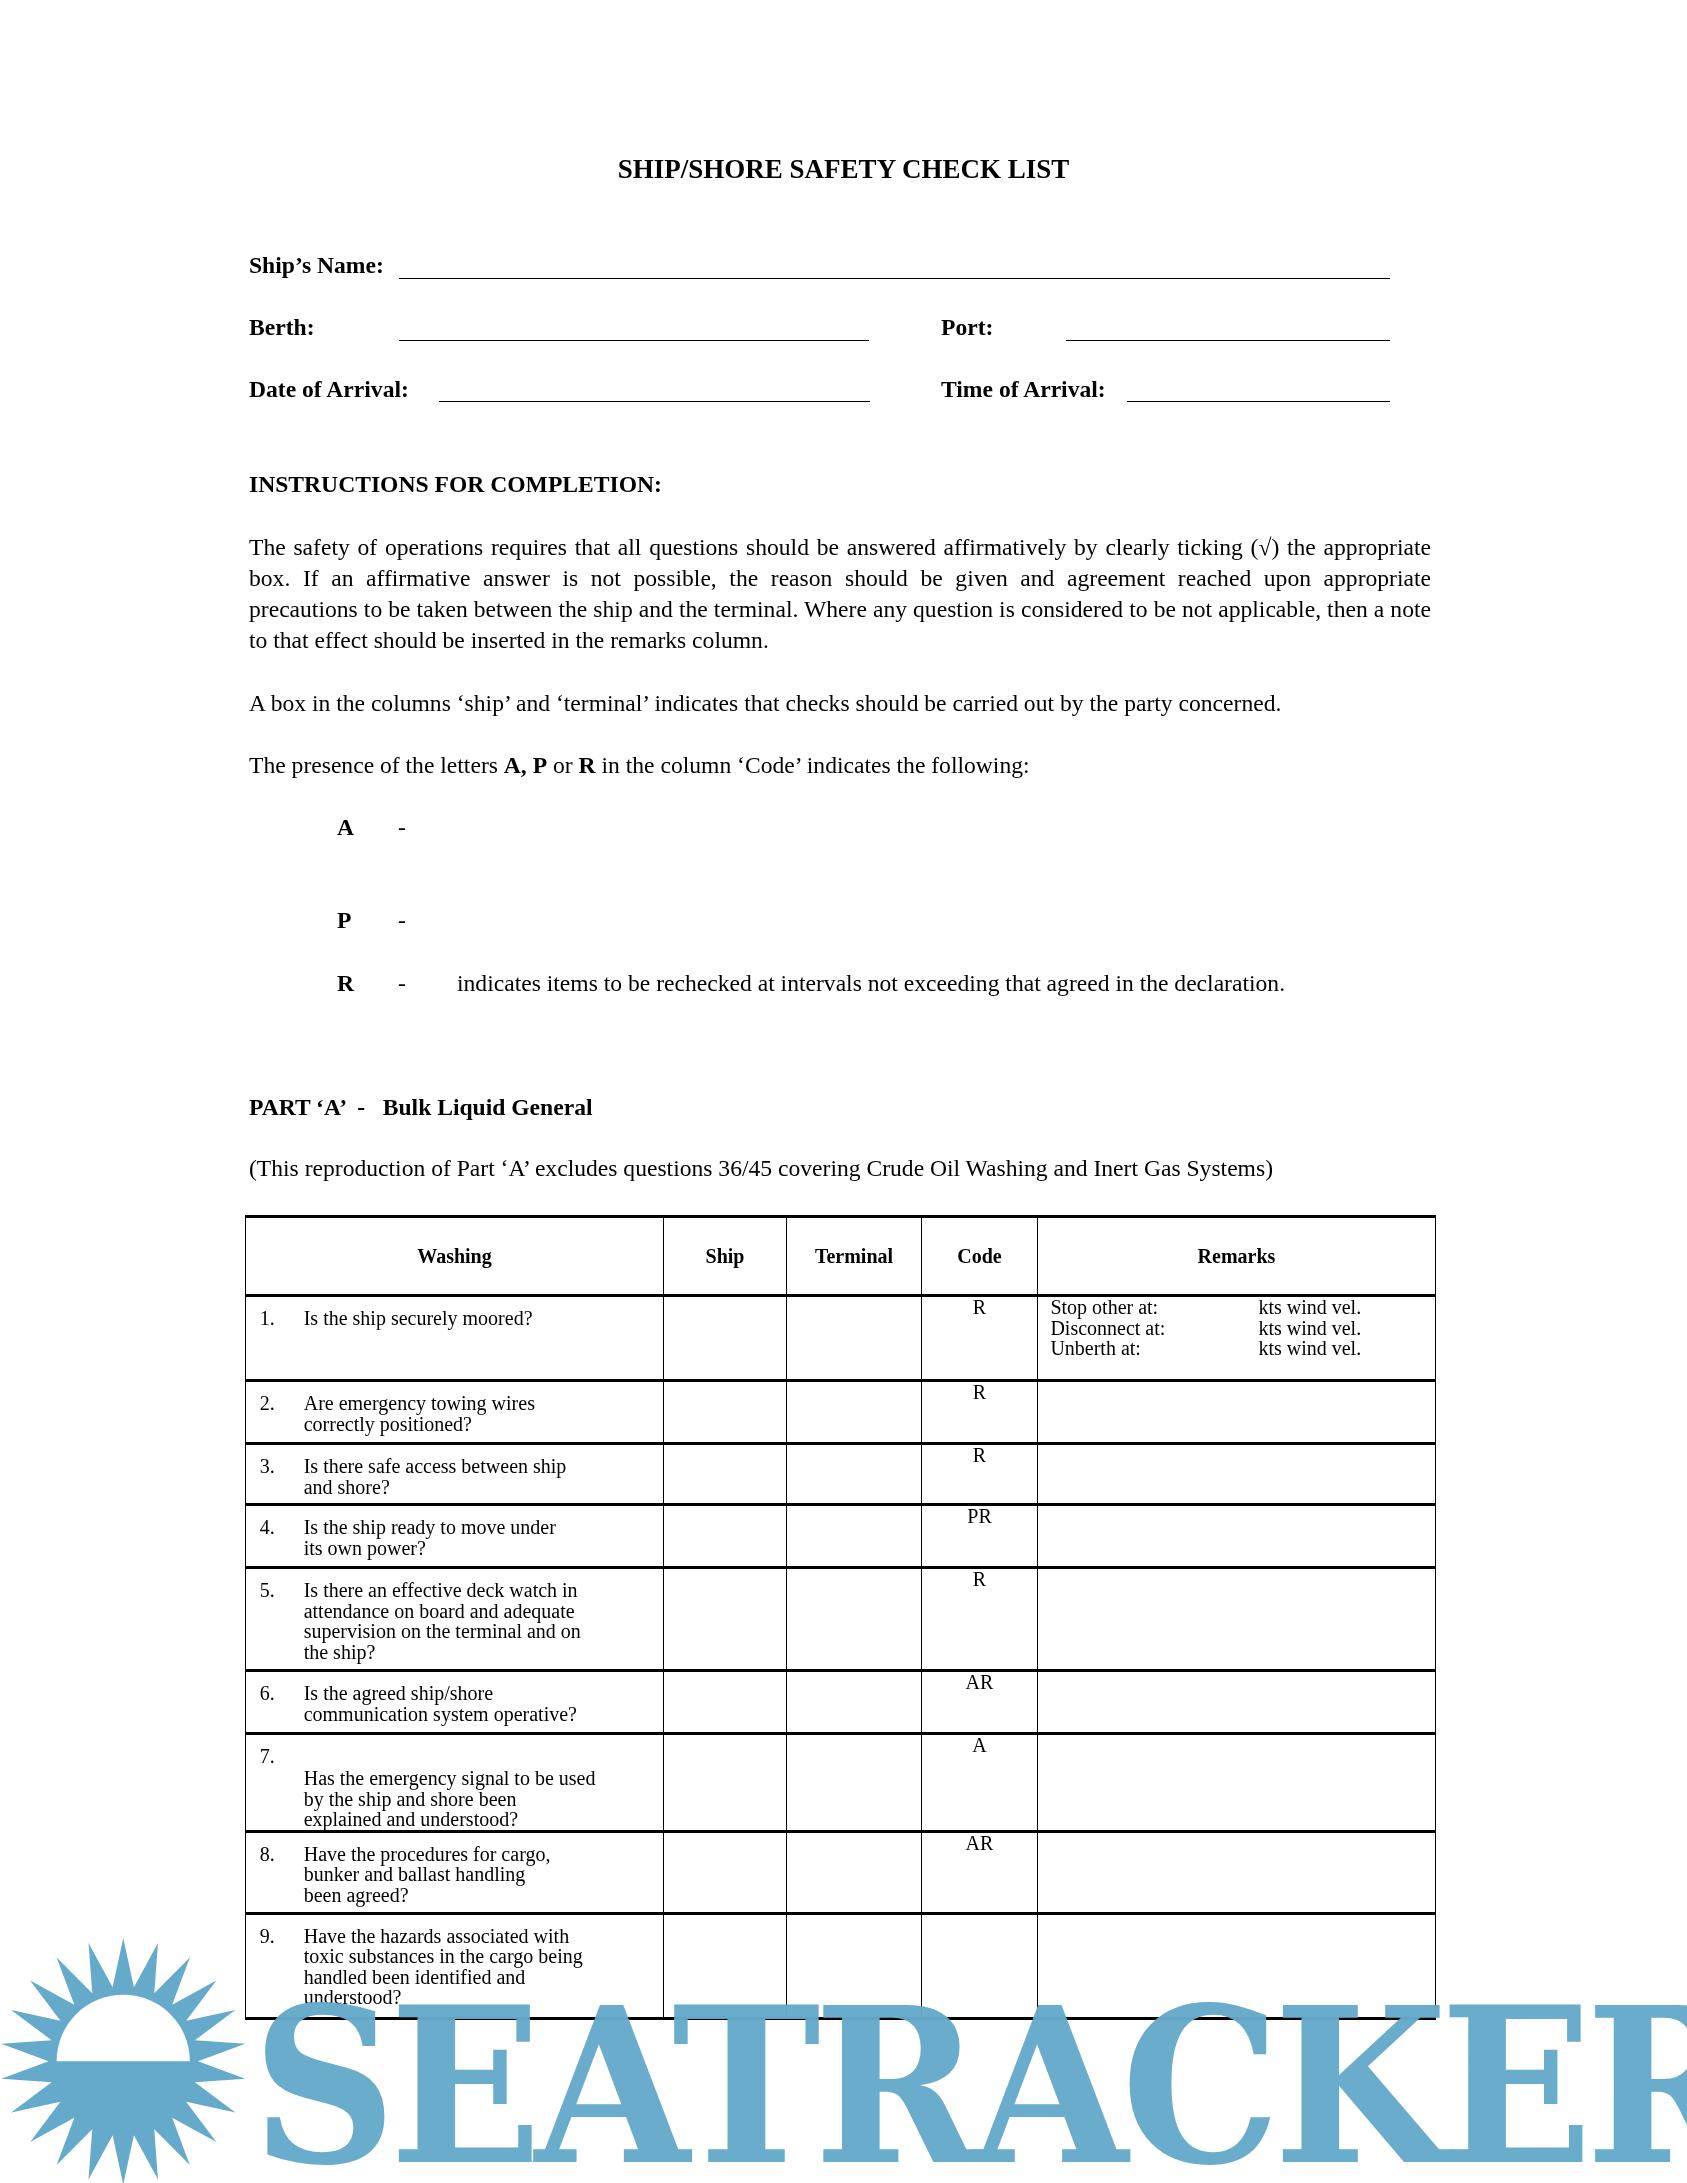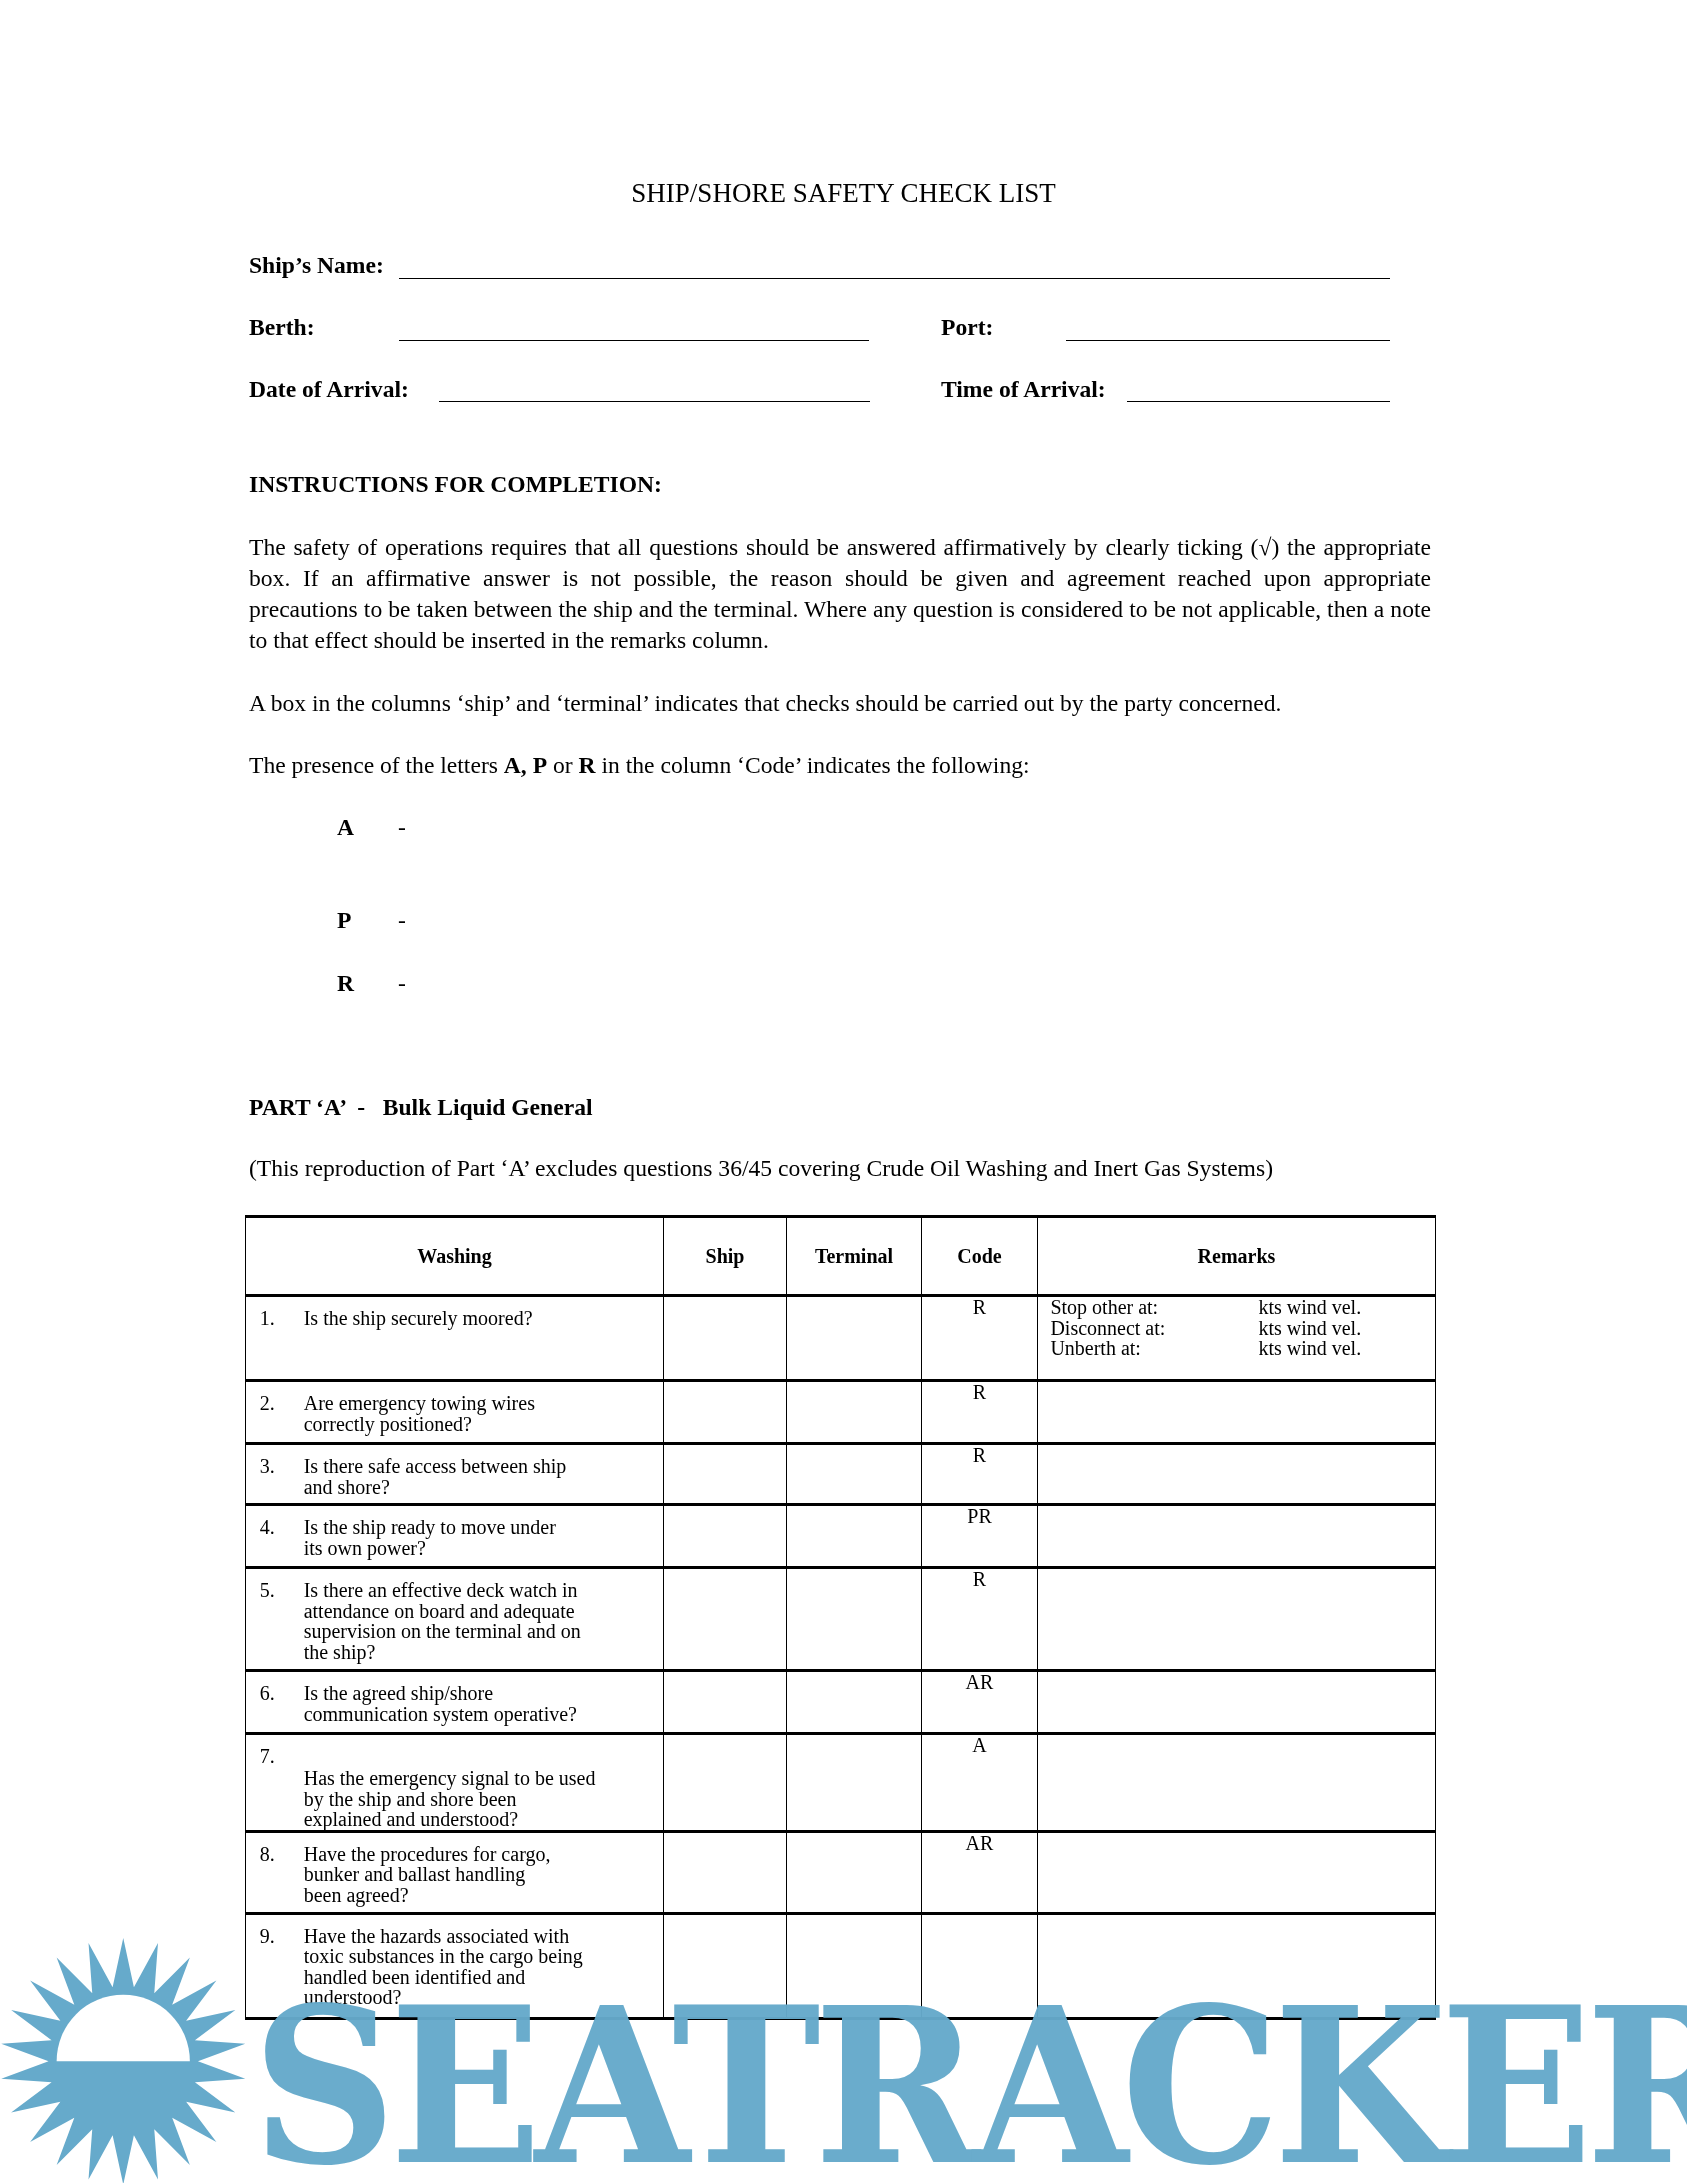--- a/index.html
+++ b/index.html
@@ -1,19 +1,19 @@
 <!DOCTYPE html>
 <html style="font-size:10px"><head>
 <meta charset="utf-8">
 <style>
   html, body { margin: 0; padding: 0; background: #ffffff; }
   body { width: 1687px; height: 2183px; position: relative; overflow: hidden;
          font-family: "Liberation Serif", "DejaVu Serif", serif; color: #000; }
   .abs { position: absolute; }
-  .title { left: 0; width: 1687px; top: 154px; text-align: center; font-weight: normal; font-size: 27px; margin-top: 24px; }
+  .title { left: 0; width: 1687px; top: 154px; text-align: center; font-weight: bold; font-size: 27px; }
   .lbl { font-weight: bold; font-size: 23.6px; }
   .uline { border-bottom: 1.9px solid #000; height: 0; }
   .h-instr { left: 249px; top: 471px; font-weight: bold; font-size: 23.6px; }
   .para { left: 249px; width: 1182px; font-size: 23.6px; line-height: 31px; text-align: justify; }
   .legend-row { left: 249px; width: 1182px; font-size: 23.6px; line-height: 31px; }
   .legend-code { position: absolute; left: 88px; font-weight: bold; }
   .legend-dash { position: absolute; left: 149px; }
   .legend-text { position: absolute; left: 208px; width: 983px; }
   b { font-weight: bold; }
 
@@ -68,20 +68,21 @@
   <span class="legend-code">A</span>
   <span class="legend-dash">-</span>
 </div>
 <div class="abs legend-row" style="top:905px; height:62px;">
   <span class="legend-code">P</span>
   <span class="legend-dash">-</span>
 </div>
 <div class="abs legend-row" style="top:968px; height:31px;">
   <span class="legend-code">R</span>
   <span class="legend-dash">-</span>
+  <span class="legend-text">indicates items to be rechecked at intervals not exceeding that agreed in the declaration.</span>
 </div>
 
 <div class="abs lbl" style="left:249px; top:1094px; white-space:pre;">PART ‘A’  -   Bulk Liquid General</div>
 <div class="abs" style="left:249px; top:1155px; font-size:23.6px; white-space:nowrap;">(This reproduction of Part ‘A’ excludes questions 36/45 covering Crude Oil Washing and Inert Gas Systems)</div>
 
 <table class="check">
   <colgroup>
     <col style="width:418px">
       <col style="width:123px">
       <col style="width:135px">

